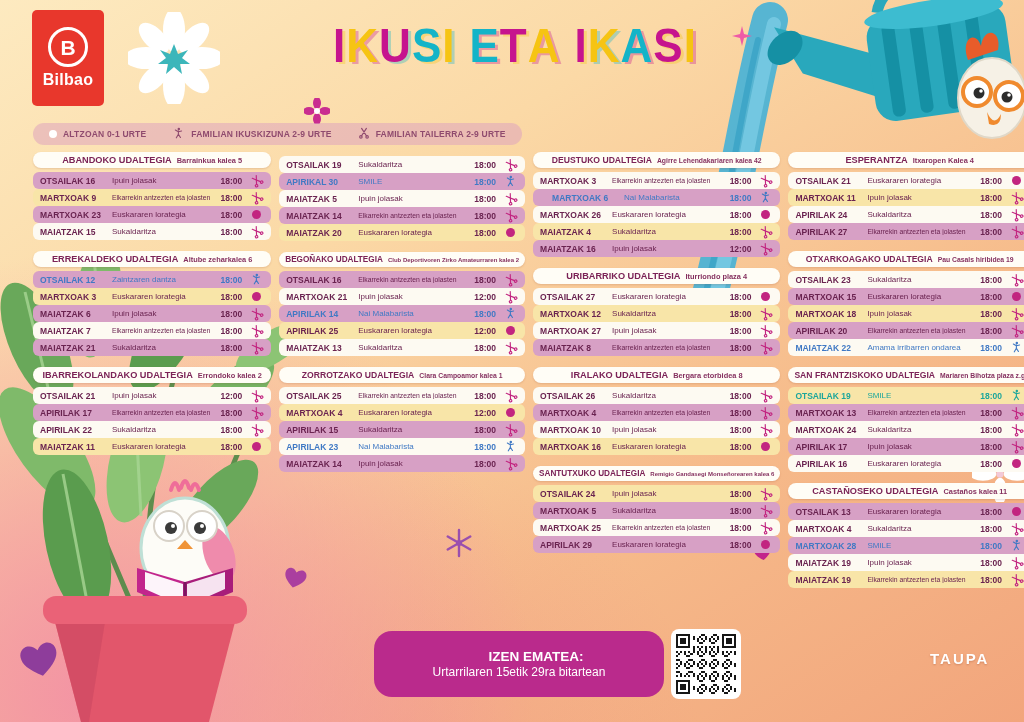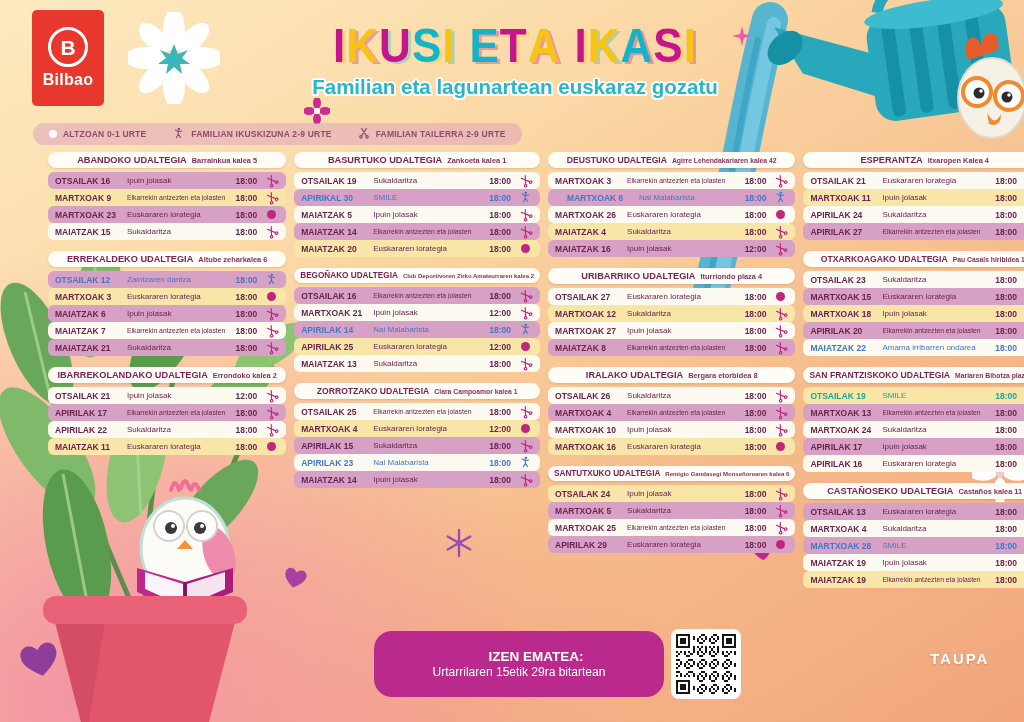--- a/index.html
+++ b/index.html
@@ -21,21 +21,21 @@
   .title .L{display:inline-block;transform:scaleY(1.08);}
   .title .sp{display:inline-block;width:14px;}
   .subtitle{margin-top:7px;font-size:20.5px;font-weight:bold;color:#29b7c6;white-space:nowrap;
     text-shadow:-1.5px -1.5px 0 #fff,1.5px -1.5px 0 #fff,-1.5px 1.5px 0 #fff,1.5px 1.5px 0 #fff,0 2px 0 #fff,2px 0 0 #fff,0 -2px 0 #fff,-2px 0 0 #fff;}
   
   .legend{left:33px;top:123px;height:22px;display:inline-flex;align-items:center;gap:26px;
     background:rgba(222,164,190,.55);border-radius:12px;padding:0 16px;z-index:4;}
   .legend .item{display:flex;align-items:center;gap:6px;font-size:8.5px;font-weight:bold;color:#8f4a6e;letter-spacing:.2px;white-space:nowrap;}
   .legend .dot{width:8px;height:8px;border-radius:50%;}
   
-  .grid{left:48px;top:152px;width:972px;display:grid;grid-template-columns:repeat(4,1fr);column-gap:8px;align-items:start;z-index:3;}
+  .grid{left:33px;top:152px;width:972px;display:grid;grid-template-columns:repeat(4,1fr);column-gap:8px;align-items:start;z-index:3;}
   .venue{margin-bottom:11px;}
   .vhead{background:#fffdf6;border-radius:10px;padding:3px 6px;display:flex;justify-content:center;align-items:baseline;gap:5px;
     white-space:nowrap;box-shadow:0 1px 2px rgba(140,60,40,.18);}
   .vhead .vname{font-size:9.2px;font-weight:bold;color:#7b2357;}
   .vhead .vaddr{font-size:7.4px;font-weight:bold;color:#85305f;}
   .vhead.snug .vname{font-size:8.6px;} .vhead.snug .vaddr{font-size:6.8px;}
   .vhead.tight .vname{font-size:8.2px;} .vhead.tight .vaddr{font-size:6px;}
   .rows{margin-top:4px;display:flex;flex-direction:column;gap:0;}
   .row{height:17px;border-radius:6px;display:flex;align-items:center;padding:0 7px;}
   .row.pink{background:#d7a0c5;} .row.yellow{background:#f8e5a8;} .row.white{background:#fdfaf2;}
@@ -207,21 +207,20 @@
   </svg>
 
   <div class="abs bilbao">
     <div class="bmark">
         <span>B</span>
       </div>
     <div class="bname">Bilbao</div>
   </div>
   <div class="abs titlewrap">
     <div class="title" id="titleBox"><span class="L" style="color: rgb(198, 20, 142); text-shadow: rgba(246, 196, 19, 0.333) 3px 2px 0px;">I</span><span class="L" style="color: rgb(246, 196, 19); text-shadow: rgba(198, 20, 142, 0.333) 3px 2px 0px;">K</span><span class="L" style="color: rgb(198, 20, 142); text-shadow: rgba(20, 180, 200, 0.333) 3px 2px 0px;">U</span><span class="L" style="color: rgb(20, 180, 200); text-shadow: rgba(246, 196, 19, 0.333) 3px 2px 0px;">S</span><span class="L" style="color: rgb(246, 196, 19); text-shadow: rgba(20, 180, 200, 0.333) 3px 2px 0px;">I</span><span class="sp"></span><span class="L" style="color: rgb(20, 180, 200); text-shadow: rgba(198, 20, 142, 0.333) 3px 2px 0px;">E</span><span class="L" style="color: rgb(198, 20, 142); text-shadow: rgba(246, 196, 19, 0.333) 3px 2px 0px;">T</span><span class="L" style="color: rgb(246, 196, 19); text-shadow: rgba(198, 20, 142, 0.333) 3px 2px 0px;">A</span><span class="sp"></span><span class="L" style="color: rgb(198, 20, 142); text-shadow: rgba(246, 196, 19, 0.333) 3px 2px 0px;">I</span><span class="L" style="color: rgb(246, 196, 19); text-shadow: rgba(20, 180, 200, 0.333) 3px 2px 0px;">K</span><span class="L" style="color: rgb(20, 180, 200); text-shadow: rgba(198, 20, 142, 0.333) 3px 2px 0px;">A</span><span class="L" style="color: rgb(198, 20, 142); text-shadow: rgba(246, 196, 19, 0.333) 3px 2px 0px;">S</span><span class="L" style="color: rgb(246, 196, 19); text-shadow: rgba(198, 20, 142, 0.333) 3px 2px 0px;">I</span></div>
-    <div class="subtitle">Familian eta lagunartean euskaraz gozatu</div>
   </div>
 
   <div class="abs legend" id="legendBox">
       <span class="item">
         <span class="dot" style="background: rgb(255, 255, 255);"></span>
         <span>ALTZOAN 0-1 URTE</span>
       </span>
       <span class="item">
         <span class="ico"><svg viewBox="0 0 24 24" width="13" height="13">
             <g fill="none" stroke="#8f4a6e" stroke-width="2.1" stroke-linecap="round">
@@ -428,24 +427,20 @@
               <span class="time">18:00</span>
               <span class="ico">
                 <span class="dotIcon" style="background:#c22580"></span>
               </span>
             </div>
           </div>
         </div>
       </div>
     <div>
         <div class="venue">
-          <div class="vhead">
-            <span class="vname">BASURTUKO UDALTEGIA</span>
-            <span class="vaddr">Zankoeta kalea 1</span>
-          </div>
           <div class="rows">
             <div class="row white">
               <span class="date">OTSAILAK 19</span>
               <span class="act">Sukaldaritza</span>
               <span class="time">18:00</span>
               <span class="ico rot">
                 <svg viewBox="0 0 24 24" width="12" height="12">
                   <g fill="none" stroke="#c22580" stroke-width="2.3" stroke-linecap="round">
                     <path d="M7.2 2.8 16.8 17.6 M16.8 2.8 7.2 17.6"></path>
                     <circle cx="5.8" cy="19.8" r="2.5"></circle>

